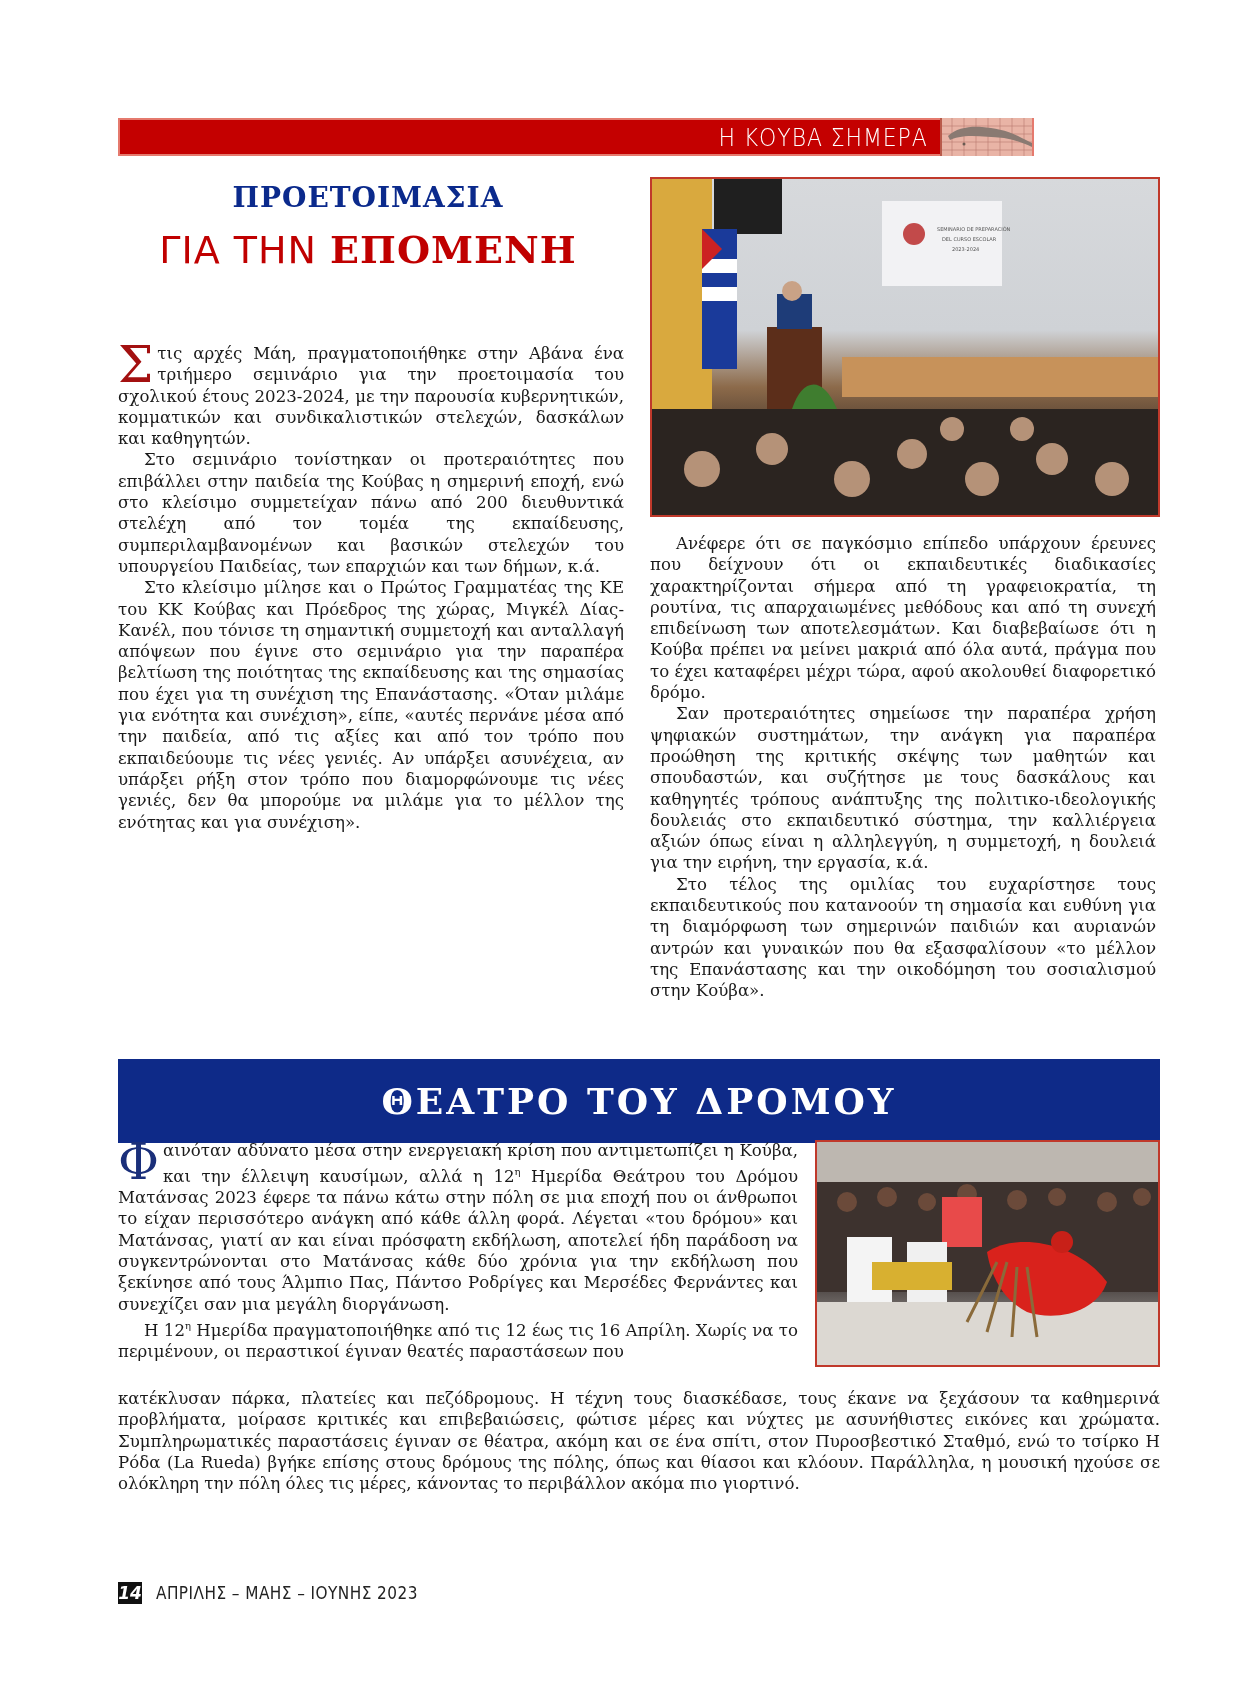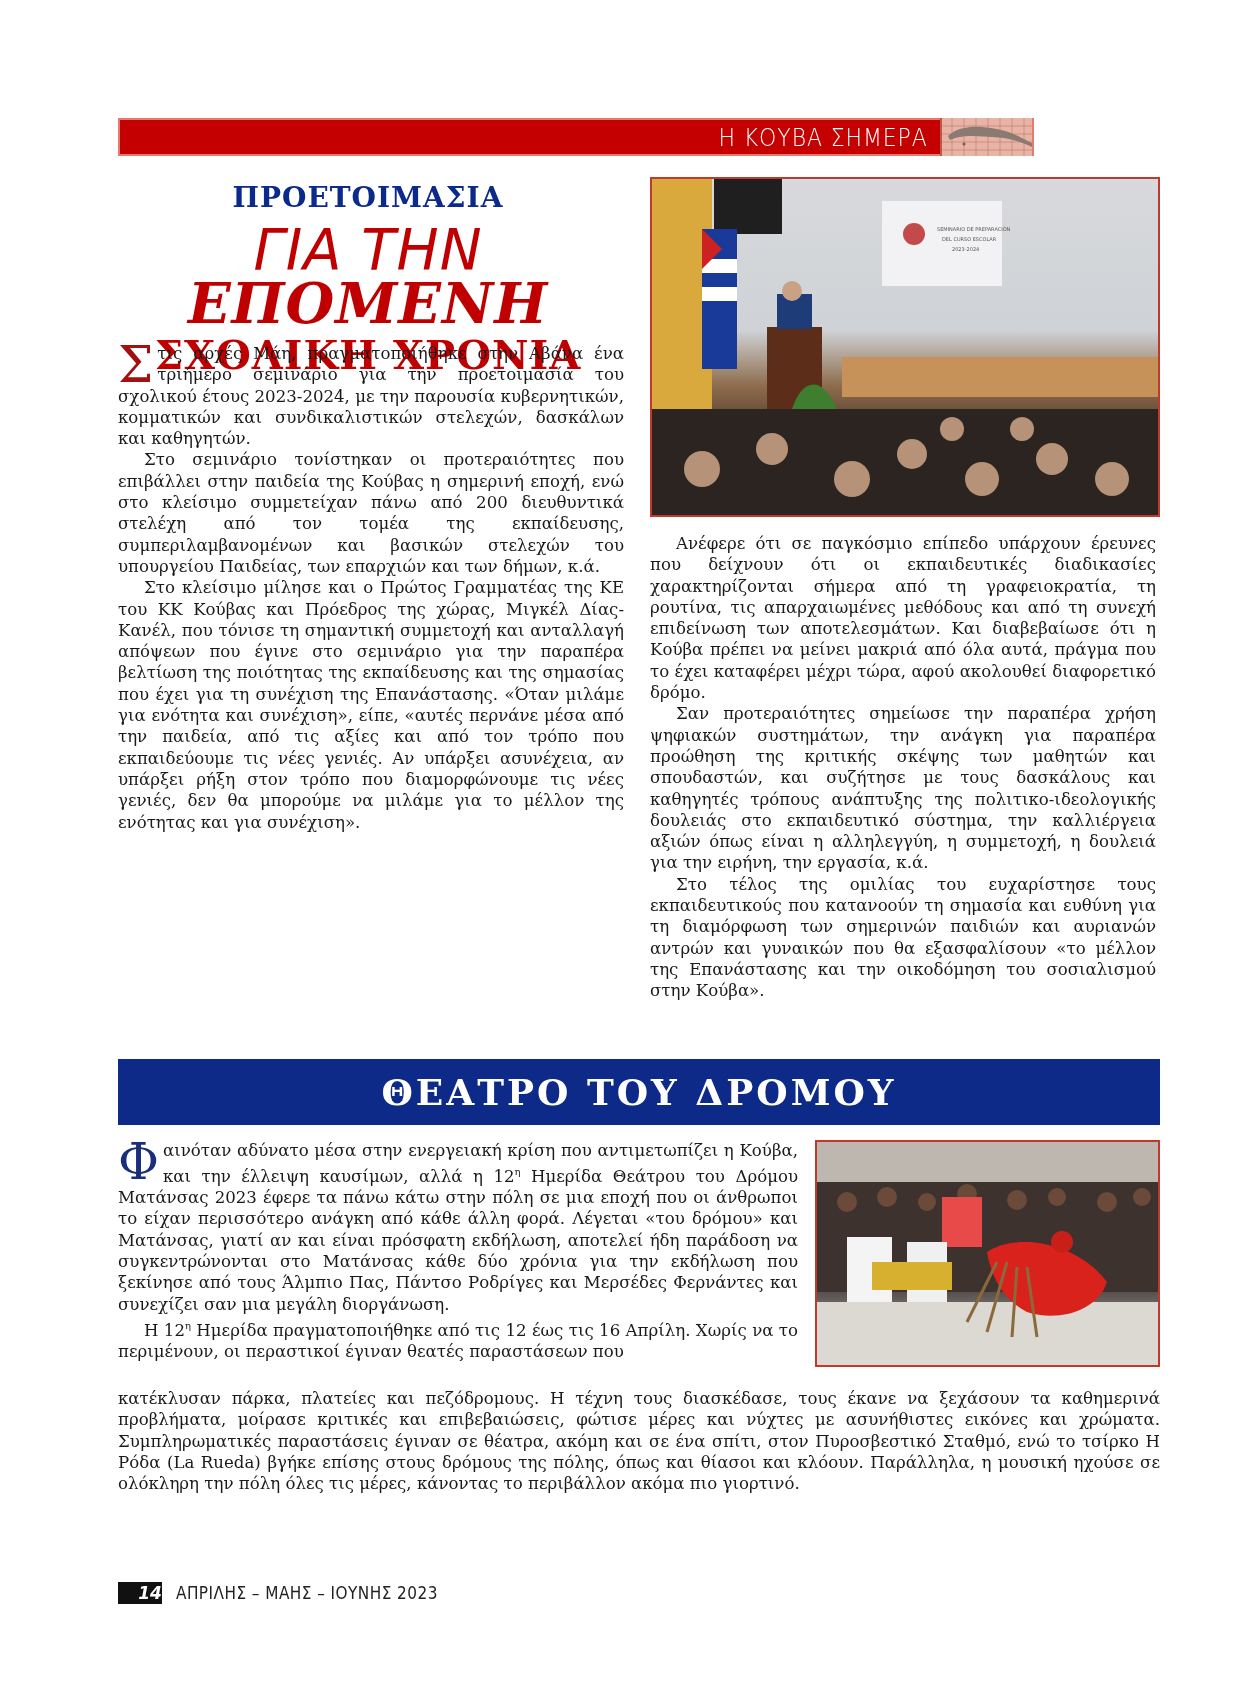--- a/index.html
+++ b/index.html
@@ -14,21 +14,21 @@
                         color: #ffffff; letter-spacing: 1px; margin-right: 12px; transform: scaleX(0.88);
                         transform-origin: right center; }
   .map-icon { width: 92px; height: 38px; background: #e9b4a6; border-left: 2px solid #b95a4a;
               position: relative; overflow: hidden; box-sizing: border-box; }
   .map-icon svg { position: absolute; left: 0; top: 0; }
 
   
   .headline { position: absolute; left: 118px; top: 172px; width: 500px; text-align: center;
               font-family: "DejaVu Serif", serif; font-weight: bold; line-height: 52px; }
   .headline .l1 { color: #0b2a8c; font-size: 28px; letter-spacing: 1px; }
-  .headline .l2 { font-size: 56px; letter-spacing: 1px; font-style: italic; }
+  .headline .l2 { font-size: 38px; letter-spacing: 1px; }
   .headline .l2 .plain { color: #c00000; font-weight: normal; font-family: "DejaVu Sans", sans-serif; }
   .headline .l2 .bold { color: #c00000; }
   .headline .l3 { color: #c00000; font-size: 40px; letter-spacing: 1px; }
 
   
   .col { position: absolute; font-family: "DejaVu Serif", serif; font-size: 16.6px; line-height: 21.3px;
          text-align: justify; color: #1a1a1a; }
   .col p { margin: 0; text-indent: 26px; }
   .col p.first { text-indent: 0; }
   .dropcap { float: left; font-family: "DejaVu Serif", serif; font-size: 50px; line-height: 40px;
@@ -39,33 +39,33 @@
   .col-right { left: 650px; top: 533px; width: 506px; }
 
   
   .photo { position: absolute; border: 2px solid #c0392b; box-sizing: border-box; overflow: hidden; }
   .photo-seminar { left: 650px; top: 177px; width: 510px; height: 340px;
                    background: linear-gradient(180deg, #d7d9dc 0%, #cfd2d6 45%, #8c6a4a 62%, #3a2c25 80%, #2a221d 100%); }
   .photo-theatre { left: 815px; top: 1140px; width: 345px; height: 227px;
                    background: linear-gradient(180deg, #b8b4b0 0%, #6a5a52 30%, #3a3230 60%, #d8d6d2 100%); }
 
   
-  .theatre-bar { position: absolute; left: 118px; top: 1059px; width: 1042px; height: 66px;
+  .theatre-bar { position: absolute; left: 118px; top: 1059px; width: 1042px; height: 84px;
                  background: #0e2a88; display: flex; align-items: center; justify-content: center; }
   .theatre-bar .title { font-family: "DejaVu Serif", serif; font-weight: bold; font-size: 36px; color: #ffffff;
                         letter-spacing: 3px; }
 
   .col-theatre-top { left: 118px; top: 1140px; width: 680px; }
   .col-theatre-full { left: 118px; top: 1388px; width: 1042px; }
 
   
   .footer { position: absolute; left: 118px; top: 1582px; display: flex; align-items: center; }
   .page-num { background: #111111; color: #ffffff; font-family: "DejaVu Sans", sans-serif; font-style: italic;
               font-weight: bold; font-size: 17px; width: 24px; height: 22px; display: flex; align-items: center;
-              justify-content: center; margin-right: 14px; padding-left: 20px; }
+              justify-content: center; margin-right: 14px; }
   .issue { font-family: "DejaVu Sans", sans-serif; font-size: 17px; color: #222222; letter-spacing: 0.5px;
            transform: scaleX(0.9); transform-origin: left center; }
   sup { font-size: 10px; }
 </style>
 </head>
 <body>
 
 <div class="section-bar">
   <span class="label">Η ΚΟΥΒΑ ΣΗΜΕΡΑ</span>
   <div class="map-icon">
@@ -85,21 +85,20 @@
       </g>
       <path d="M6 18 C14 10 28 8 40 9 C52 10 64 12 76 18 C82 21 88 24 92 26 L92 30 C84 26 74 22 62 20 C50 19 40 18 30 18 C20 18 12 20 8 22 Z" fill="#8a7a72"></path>
       <circle cx="22" cy="26" r="1.5" fill="#6a5a52"></circle>
     </svg>
   </div>
 </div>
 
 <div class="headline">
   <div class="l1">ΠΡΟΕΤΟΙΜΑΣΙΑ</div>
   <div class="l2"><span class="plain">ΓΙΑ ΤΗΝ </span><span class="bold">ΕΠΟΜΕΝΗ</span></div>
-  <div class="l3">ΣΧΟΛΙΚΗ ΧΡΟΝΙΑ</div>
 </div>
 
 <div class="photo photo-seminar">
   <svg width="510" height="340" viewBox="0 0 510 340">
     <rect x="0" y="0" width="60" height="230" fill="#d9a93e"></rect>
     <rect x="62" y="0" width="68" height="55" fill="#1f1f1f"></rect>
     <rect x="230" y="22" width="120" height="85" fill="#f2f2f4"></rect>
     <circle cx="262" cy="55" r="11" fill="#c24a4a"></circle>
     <text x="285" y="52" font-size="5" fill="#555" font-family="DejaVu Sans, sans-serif">SEMINARIO DE PREPARACIÓN</text>
     <text x="290" y="62" font-size="5" fill="#555" font-family="DejaVu Sans, sans-serif">DEL CURSO ESCOLAR</text>

